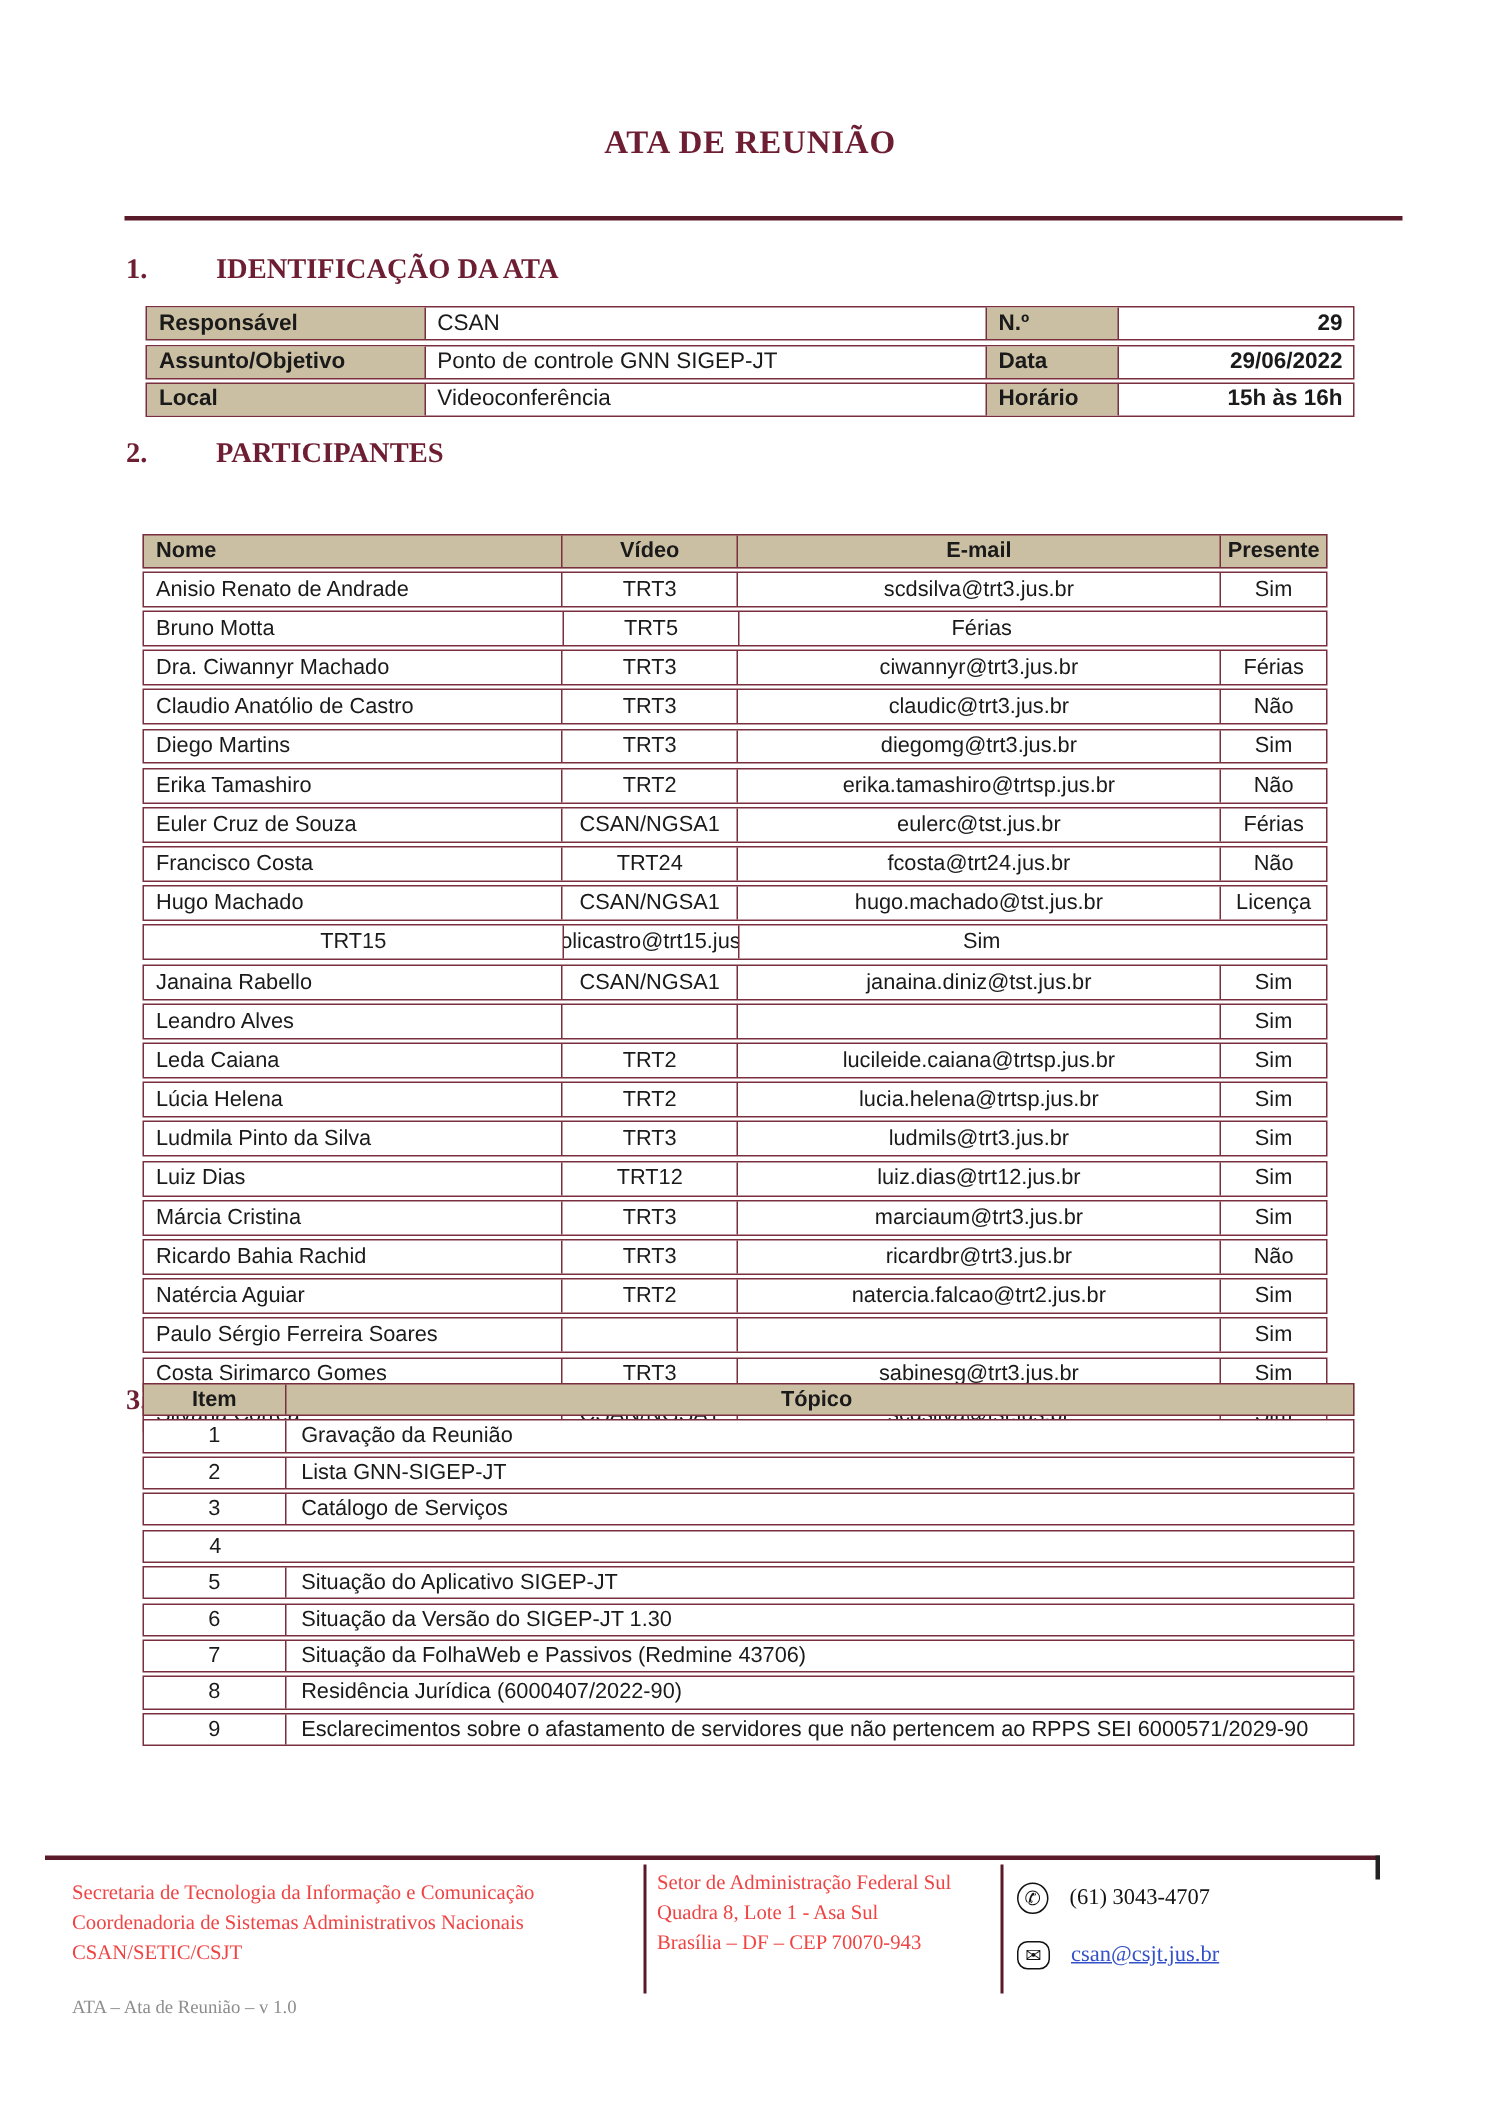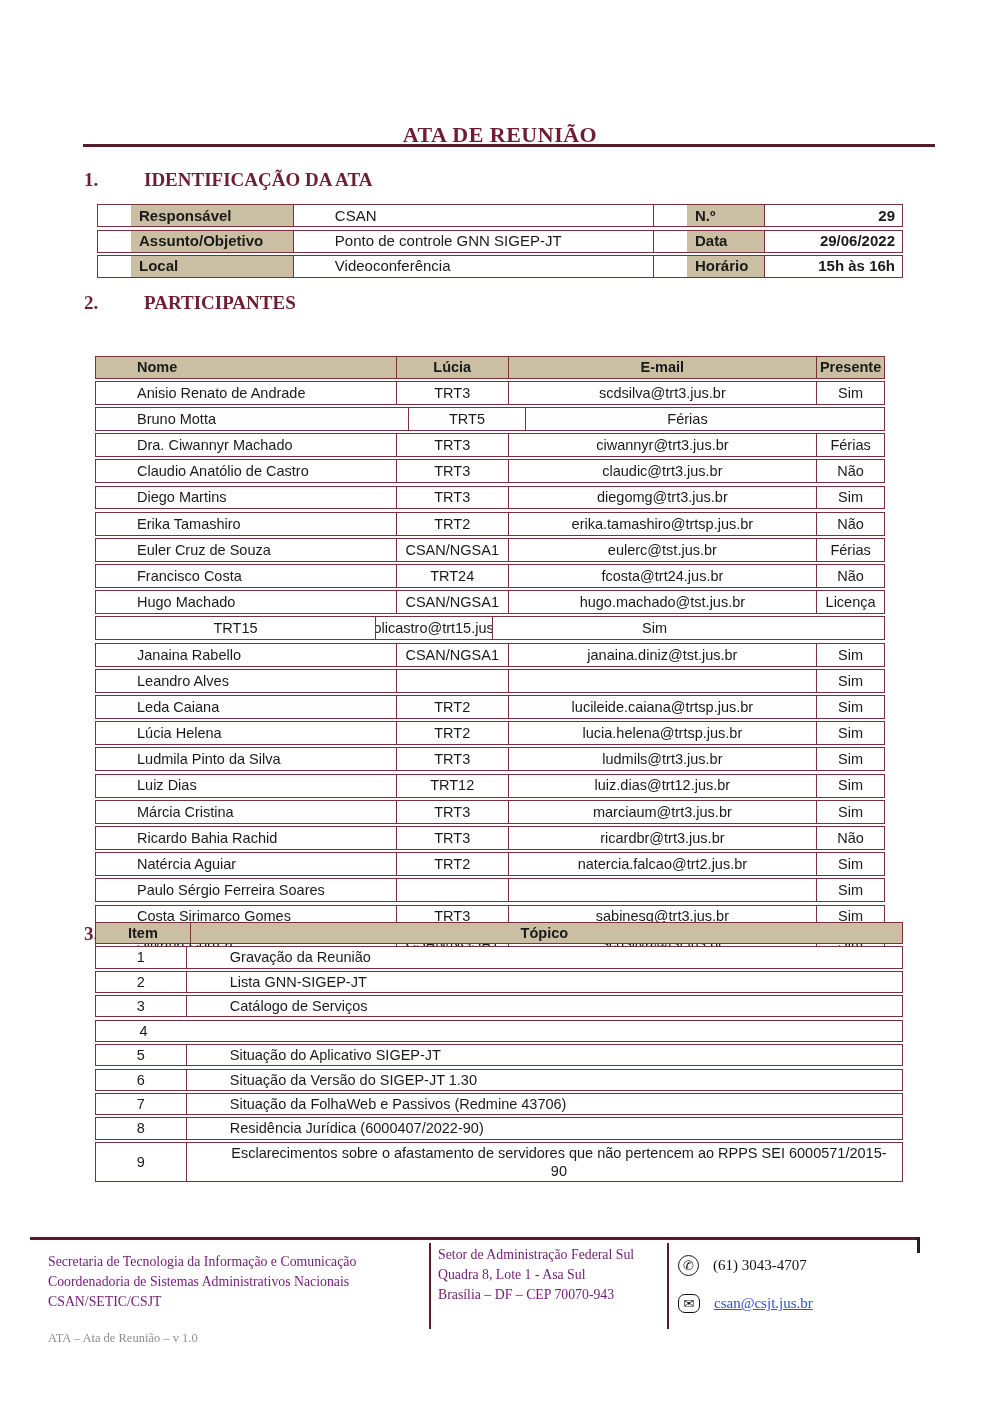--- a/index.html
+++ b/index.html
@@ -2,38 +2,38 @@
 <html style="--maroon: #6e1e33; --border: #7a2f3f; --rule: #591b29; --tan: #cbbfa3; --link: #3350c8;"><head>
 <meta charset="utf-8">
 <style>
   html,body{margin:0;padding:0;background:#fff;}
   body{font-family:"Liberation Sans",sans-serif;color:#1a1a1a;}
   .page{position:relative;width:1000px;height:1413px;background:#fff;overflow:hidden;}
 
   
   .doc-title{position:absolute;top:82px;left:0;width:1000px;text-align:center;
     font-family:"Liberation Serif",serif;font-weight:bold;font-size:22px;
-    color:var(--maroon);letter-spacing:.5px;margin-top:40px;}
+    color:var(--maroon);letter-spacing:.5px;}
   .top-rule{position:absolute;top:144px;left:83px;width:852px;height:3px;background:var(--rule);}
 
   
   .h{position:absolute;left:84px;font-family:"Liberation Serif",serif;font-weight:bold;
      font-size:19px;color:var(--maroon);}
   .h-num{display:inline-block;width:60px;}
   #h-ident{top:169px;} #h-part{top:292px;} #h-agenda{top:923px;}
 
   
   .grid{position:absolute;}
   .grow{display:flex;background:#fff;border:1.6px solid var(--border);margin-top:2.3px;box-sizing:border-box;}
   .grow.header{margin-top:0;background:var(--tan);font-weight:bold;}
   .gcell{box-sizing:border-box;border-right:1.6px solid var(--border);display:flex;align-items:center;
          font-size:14.5px;line-height:1.25;overflow:hidden;}
   .gcell:last-child{border-right:none;}
   .gcell.c{justify-content:center;text-align:center;}
-  .gcell.l{justify-content:flex-start;text-align:center;padding-left:8px;margin-left:33px;}
+  .gcell.l{justify-content:flex-start;text-align:right;padding-left:8px;}
   .gcell.r{justify-content:flex-end;text-align:right;padding-right:7px;}
   .gcell.tan{background:var(--tan);font-weight:bold;}
   .gcell.b{font-weight:bold;}
 
   
   #ident-table{top:202px;left:97px;width:806px;}
   #ident-table .grow{height:23.2px;}
   #ident-table .gcell{font-size:15px;}
   #ident-table .gcell:nth-child(1){width:186px;}
   #ident-table .gcell:nth-child(2){width:375px;}
@@ -52,21 +52,21 @@
   
   #agenda-table{top:922px;left:95px;width:808px;}
   #agenda-table .grow{min-height:22px;}
   #agenda-table .gcell{padding-top:1px;padding-bottom:1px;}
   #agenda-table .gcell:nth-child(1){width:95px;}
   #agenda-table .gcell:nth-child(2){width:713px;padding-left:10px;padding-right:14px;}
 
   
   .footer-rule{position:absolute;top:1237px;left:30px;width:890px;height:3px;background:var(--rule);}
   .footer-tick{position:absolute;top:1237px;left:917px;width:3px;height:16px;background:#222;}
-  .fcol{position:absolute;font-family:"Liberation Serif",serif;font-size:13.8px;line-height:1.45;color:#701a75;}
+  .fcol{position:absolute;font-family:"Liberation Serif",serif;font-size:13.8px;line-height:1.45;color:#ef4444;}
   #f-org{top:1252px;left:48px;width:370px;}
   #f-addr{top:1245px;left:438px;width:225px;}
   .fdiv{position:absolute;top:1243px;width:2.4px;height:86px;background:var(--rule);}
   #fdiv1{left:429px;} #fdiv2{left:667px;}
   .contact-row{position:absolute;left:678px;display:flex;align-items:center;gap:14px;}
   #phone-row{top:1255px;} #email-row{top:1294px;}
   .icon-circle{width:21px;height:21px;border:1.6px solid #111;border-radius:50%;
     display:flex;align-items:center;justify-content:center;font-size:13px;color:#111;box-sizing:border-box;}
   .icon-rect{width:22px;height:19px;border:1.6px solid #111;border-radius:7px;
     display:flex;align-items:center;justify-content:center;font-size:13px;color:#111;box-sizing:border-box;}
@@ -107,21 +107,21 @@
         <div class="gcell r b">15h às 16h</div>
       </div>
     </div>
 
   <div class="h" id="h-part">
     <span class="h-num">2.</span><span class="h-text">PARTICIPANTES</span>
   </div>
   <div class="grid" id="part-table">
       <div class="grow header">
         <div class="gcell l">Nome</div>
-        <div class="gcell c">Lúcia</div>
+        <div class="gcell c">Vídeo</div>
         <div class="gcell c">E-mail</div>
         <div class="gcell c">Presente</div>
       </div>
       <div class="grow">
         <div class="gcell l">Anisio Renato de Andrade</div>
         <div class="gcell c">TRT3</div>
         <div class="gcell c">scdsilva@trt3.jus.br</div>
         <div class="gcell c">Sim</div>
       </div>
       <div class="grow">
@@ -284,21 +284,21 @@
       <div class="grow">
         <div class="gcell c">7</div>
         <div class="gcell l">Situação da FolhaWeb e Passivos (Redmine 43706)</div>
       </div>
       <div class="grow">
         <div class="gcell c">8</div>
         <div class="gcell l">Residência Jurídica (6000407/2022-90)</div>
       </div>
       <div class="grow">
         <div class="gcell c">9</div>
-        <div class="gcell l">Esclarecimentos sobre o afastamento de servidores que não pertencem ao RPPS SEI 6000571/2015-90</div>
+        <div class="gcell l">Esclarecimentos sobre o afastamento de servidores que não pertencem ao RPPS SEI 6000571/2029-90</div>
       </div>
     </div>
 
   <div class="footer-rule"></div>
   <div class="footer-tick"></div>
 
   <div class="fcol" id="f-org">
       <div>Secretaria de Tecnologia da Informação e Comunicação</div>
       <div>Coordenadoria de Sistemas Administrativos Nacionais</div>
       <div>CSAN/SETIC/CSJT</div>

